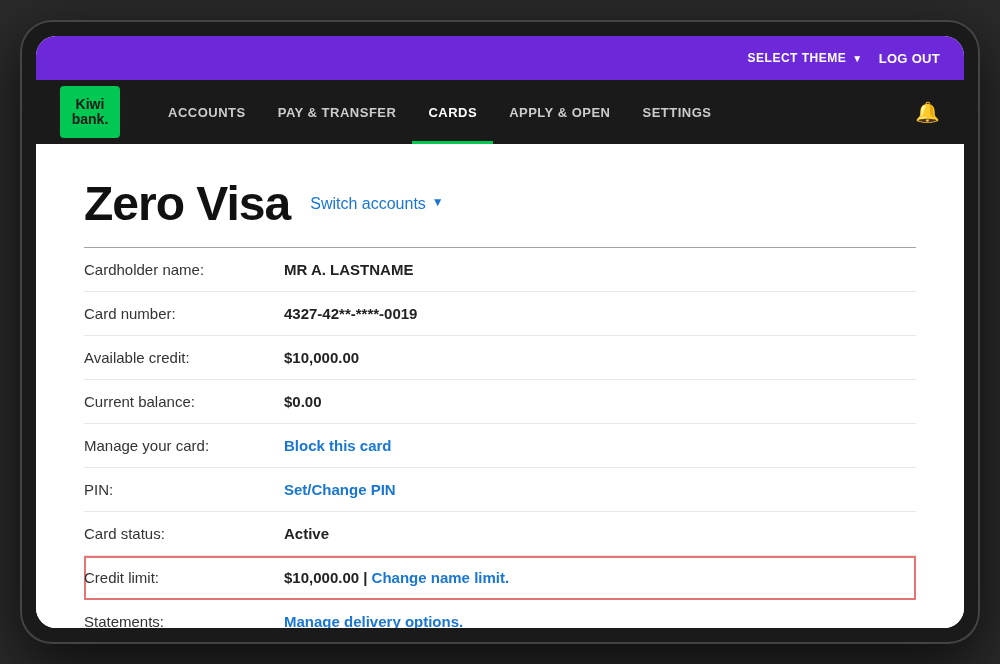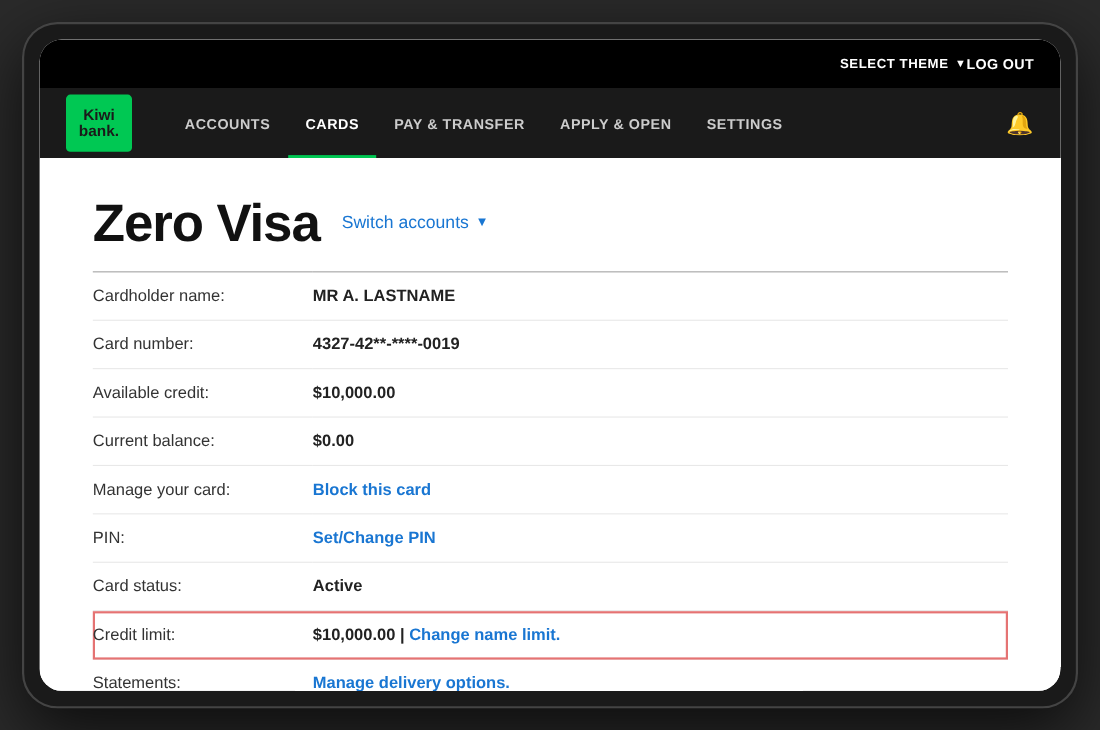--- a/index.html
+++ b/index.html
@@ -25,27 +25,27 @@
       width: 100%;
       height: 100%;
       background: #fff;
       border-radius: 20px;
       overflow: hidden;
       display: flex;
       flex-direction: column;
     }
     
     .top-bar {
-      background: #000000;
+      background: #6d28d9;
       display: flex;
       align-items: center;
       justify-content: flex-end;
       padding: 0 24px;
       height: 44px;
-      gap: 0;
+      gap: 16px;
     }
     .select-theme-btn {
       color: #fff;
       font-size: 12px;
       font-weight: 600;
       letter-spacing: 0.5px;
       display: flex;
       align-items: center;
       gap: 6px;
       cursor: pointer;
@@ -236,22 +236,22 @@
       <div class="logo-wrap">
         <div class="logo-box">
           <div class="logo-text">
             <span>Kiwi</span><br><span>bank.</span>
           </div>
         </div>
       </div>
       <div class="nav-items">
 
       <div class="nav-item">ACCOUNTS</div>
+          <div class="nav-item">PAY &amp; TRANSFER</div>
           <div class="nav-item active">CARDS</div>
-          <div class="nav-item">PAY &amp; TRANSFER</div>
           <div class="nav-item">APPLY &amp; OPEN</div>
           <div class="nav-item">SETTINGS</div>
         </div>
       <div class="nav-right">
         <span class="bell-icon">🔔</span>
       </div>
     </div>
 
     <div class="content">
       <div class="page-header">

